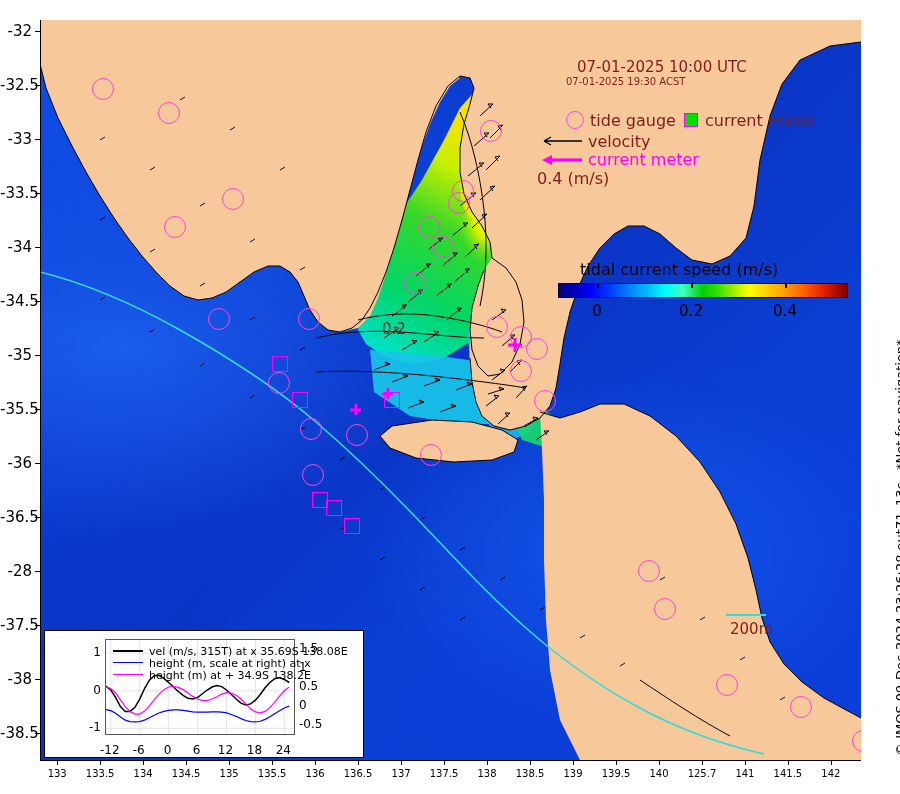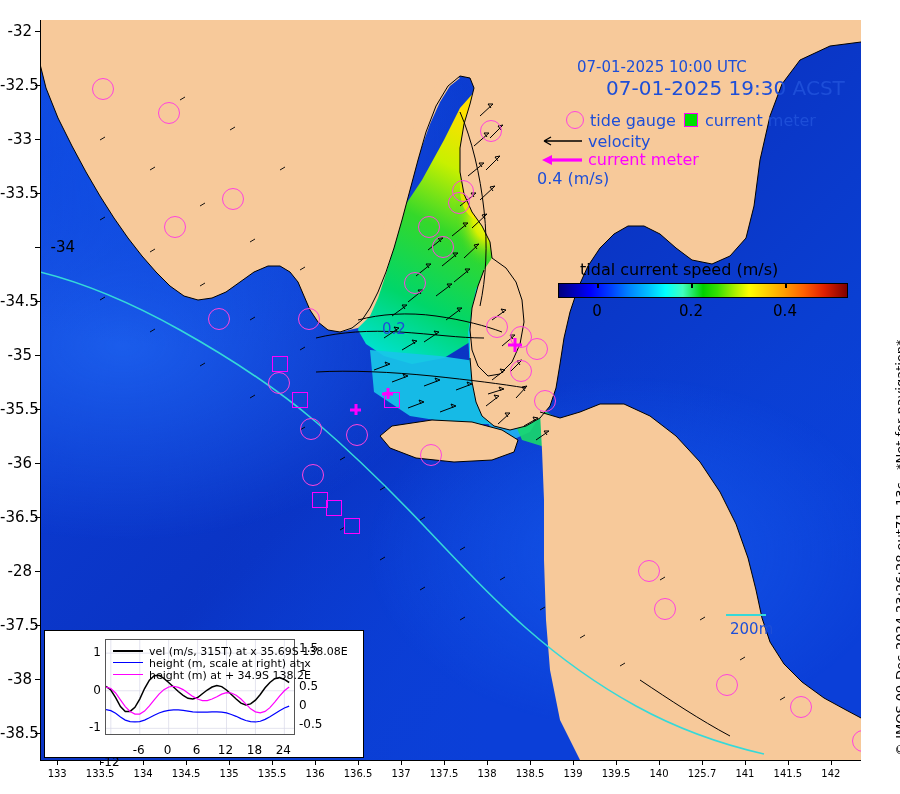--- a/index.html
+++ b/index.html
@@ -28,21 +28,21 @@
 
   
   .axis-line{position:absolute;background:#000;}
   .tick{position:absolute;background:#000;}
   .ytick-lbl{position:absolute;right:0;font-size:15px;text-align:right;
              transform:translateY(-50%);white-space:nowrap;}
   .xtick-lbl{position:absolute;font-size:10px;transform:translateX(-50%);white-space:nowrap;}
 
   
   .ann{position:absolute;font-size:15px;white-space:nowrap;}
-  .ann.blk{color:#1d4ed8;}
+  .ann.blk{color:#7f1d1d;}
   .ann.mag{color:#ff00ff;}
 
   
   .tide-circle{position:absolute;border:1.6px solid #ff44dd;border-radius:50%;
                box-sizing:border-box;background:transparent;}
   .cm-square{position:absolute;border:1.8px solid #ff00ff;box-sizing:border-box;background:transparent;}
   .cm-green{position:absolute;border:1.6px solid #ff00ff;background:#00e000;box-sizing:border-box;}
   .cross{position:absolute;}
   .cross:before,.cross:after{content:"";position:absolute;background:#ff00ff;}
   .cross:before{left:50%;top:0;width:3px;height:100%;transform:translateX(-50%);}
@@ -285,21 +285,21 @@
 
       <div class="ann blk" style="left:342px;top:300px;font-size:15px;">0.2</div>
 
       <div class="depth-line" style="left:686px;top:594px;width:40px;"></div>
       <div class="ann blk" style="left:690px;top:600px;">200m</div>
     </div>
   </div>
 
   <div>
     <div class="ann blk" style="left:577px;top:58px;font-size:15px;">07-01-2025 10:00 UTC</div>
-    <div class="ann blk" style="left:606px;top:76px;font-size:20px;">07-01-2025 19:30 ACST</div>
+    <div class="ann blk" style="left:566px;top:76px;font-size:10px;">07-01-2025 19:30 ACST</div>
 
     <div class="tide-circle" style="left:566px;top:111px;width:18px;height:18px;"></div>
     <div class="ann blk" style="left:590px;top:111px;font-size:16px;">tide gauge</div>
 
     <div class="cm-green" style="left:684px;top:113px;width:14px;height:14px;"></div>
     <div class="ann blk" style="left:705px;top:111px;font-size:16px;">current meter</div>
 
     <svg width="46" height="16" style="position:absolute;left:538px;top:133px;">
       <path d="M44,8 L6,8 M6,8 L13,4 M6,8 L13,12" stroke="#000" stroke-width="1.4" fill="none"></path>
     </svg>
@@ -332,21 +332,21 @@
   <div id="yticks">
       <div class="tick" style="left: 35px; top: 30.8029px; width: 5px; height: 1px;"></div>
       <div class="ytick-lbl" style="left: 0px; width: 32px; top: 30.8029px;">-32</div>
       <div class="tick" style="left: 35px; top: 84.8175px; width: 5px; height: 1px;"></div>
       <div class="ytick-lbl" style="left: 0px; width: 32px; top: 84.8175px;">-32.5</div>
       <div class="tick" style="left: 35px; top: 138.832px; width: 5px; height: 1px;"></div>
       <div class="ytick-lbl" style="left: 0px; width: 32px; top: 138.832px;">-33</div>
       <div class="tick" style="left: 35px; top: 192.847px; width: 5px; height: 1px;"></div>
       <div class="ytick-lbl" style="left: 0px; width: 32px; top: 192.847px;">-33.5</div>
       <div class="tick" style="left: 35px; top: 246.861px; width: 5px; height: 1px;"></div>
-      <div class="ytick-lbl" style="left: 0px; width: 32px; top: 246.861px; margin-left: 43px;">-34</div>
+      <div class="ytick-lbl" style="left: 0px; width: 32px; top: 246.861px;">-34</div>
       <div class="tick" style="left: 35px; top: 300.876px; width: 5px; height: 1px;"></div>
       <div class="ytick-lbl" style="left: 0px; width: 32px; top: 300.876px;">-34.5</div>
       <div class="tick" style="left: 35px; top: 354.891px; width: 5px; height: 1px;"></div>
       <div class="ytick-lbl" style="left: 0px; width: 32px; top: 354.891px;">-35</div>
       <div class="tick" style="left: 35px; top: 408.905px; width: 5px; height: 1px;"></div>
       <div class="ytick-lbl" style="left: 0px; width: 32px; top: 408.905px;">-35.5</div>
       <div class="tick" style="left: 35px; top: 462.92px; width: 5px; height: 1px;"></div>
       <div class="ytick-lbl" style="left: 0px; width: 32px; top: 462.92px;">-36</div>
       <div class="tick" style="left: 35px; top: 516.934px; width: 5px; height: 1px;"></div>
       <div class="ytick-lbl" style="left: 0px; width: 32px; top: 516.934px;">-36.5</div>
@@ -412,21 +412,21 @@
           <line x1="178.35897435897436" x2="178.35897435897436" y1="0" y2="94" stroke="#d8d8e8" stroke-width="0.7"></line>
           <line x1="0" x2="188" y1="88.36" y2="88.36" stroke="#d8d8e8" stroke-width="0.7"></line>
           <line x1="0" x2="188" y1="50.760000000000005" y2="50.760000000000005" stroke="#d8d8e8" stroke-width="0.7"></line>
           <line x1="0" x2="188" y1="13.159999999999997" y2="13.159999999999997" stroke="#d8d8e8" stroke-width="0.7"></line>
           <polyline points="0.00,46.25 4.82,50.01 9.64,57.53 14.46,66.55 19.28,71.44 24.10,71.44 28.92,67.30 33.74,59.03 38.56,48.50 43.38,40.23 48.21,35.72 53.03,35.34 57.85,38.35 62.67,42.49 67.49,47.00 72.31,51.51 77.13,55.27 81.95,58.28 86.77,59.03 91.59,57.53 96.41,53.77 101.23,50.01 106.05,47.00 110.87,45.50 115.69,46.62 120.51,50.01 125.33,54.52 130.15,59.03 134.97,63.17 139.79,65.05 144.62,63.92 149.44,60.16 154.26,54.52 159.08,47.75 163.90,42.49 168.72,38.73 173.54,37.60 178.36,39.48 183.18,42.49" fill="none" stroke="#000000" stroke-width="1.5"></polyline>
           <polyline points="0.00,69.56 4.82,70.69 9.64,73.32 14.46,77.08 19.28,80.09 24.10,81.59 28.92,81.97 33.74,81.59 38.56,80.09 43.38,77.83 48.21,75.20 53.03,72.94 57.85,71.44 62.67,70.31 67.49,69.94 72.31,69.94 77.13,70.31 81.95,71.06 86.77,71.82 91.59,72.19 96.41,72.19 101.23,72.19 106.05,71.82 110.87,71.82 115.69,72.19 120.51,72.94 125.33,74.45 130.15,76.33 134.97,78.58 139.79,80.46 144.62,81.59 149.44,81.97 154.26,81.22 159.08,79.34 163.90,76.70 168.72,73.70 173.54,70.69 178.36,68.06 183.18,66.18" fill="none" stroke="#0000ff" stroke-width="1.2"></polyline>
           <polyline points="0.00,47.00 4.82,48.50 9.64,53.02 14.46,59.78 19.28,66.55 24.10,71.44 28.92,74.07 33.74,74.07 38.56,71.06 43.38,65.80 48.21,59.78 53.03,54.14 57.85,49.63 62.67,47.00 67.49,46.25 72.31,47.38 77.13,49.63 81.95,53.02 86.77,56.40 91.59,59.03 96.41,60.54 101.23,60.54 106.05,59.03 110.87,56.78 115.69,54.14 120.51,52.64 125.33,53.02 130.15,55.27 134.97,59.03 139.79,63.92 144.62,68.81 149.44,71.82 154.26,72.94 159.08,71.44 163.90,67.68 168.72,62.04 173.54,56.02 178.36,50.76 183.18,47.00" fill="none" stroke="#ff00ff" stroke-width="1.2"></polyline>
         </svg>
     </div>
     <div id="ins-axis">
-        <div class="ins-lbl xx" style="left: 64.8205px; top: 124px;">-12</div>
+        <div class="ins-lbl xx" style="left: 64.8205px; top: 112px;">-12</div>
         <div class="ins-lbl xx" style="left: 93.7436px; top: 112px;">-6</div>
         <div class="ins-lbl xx" style="left: 122.667px; top: 112px;">0</div>
         <div class="ins-lbl xx" style="left: 151.59px; top: 112px;">6</div>
         <div class="ins-lbl xx" style="left: 180.513px; top: 112px; text-align: center;">12</div>
         <div class="ins-lbl xx" style="left: 209.436px; top: 112px;">18</div>
         <div class="ins-lbl xx" style="left: 238.359px; top: 112px;">24</div>
         <div class="ins-lbl yy" style="left: 36px; width: 20px; text-align: right; top: 96.36px;">-1</div>
         <div class="ins-lbl yy" style="left: 36px; width: 20px; text-align: right; top: 58.76px;">0</div>
         <div class="ins-lbl yy" style="left: 36px; width: 20px; text-align: right; top: 21.16px;">1</div>
         <div class="ins-lbl yy" style="left: 254px; top: 92.6px;">-0.5</div>

